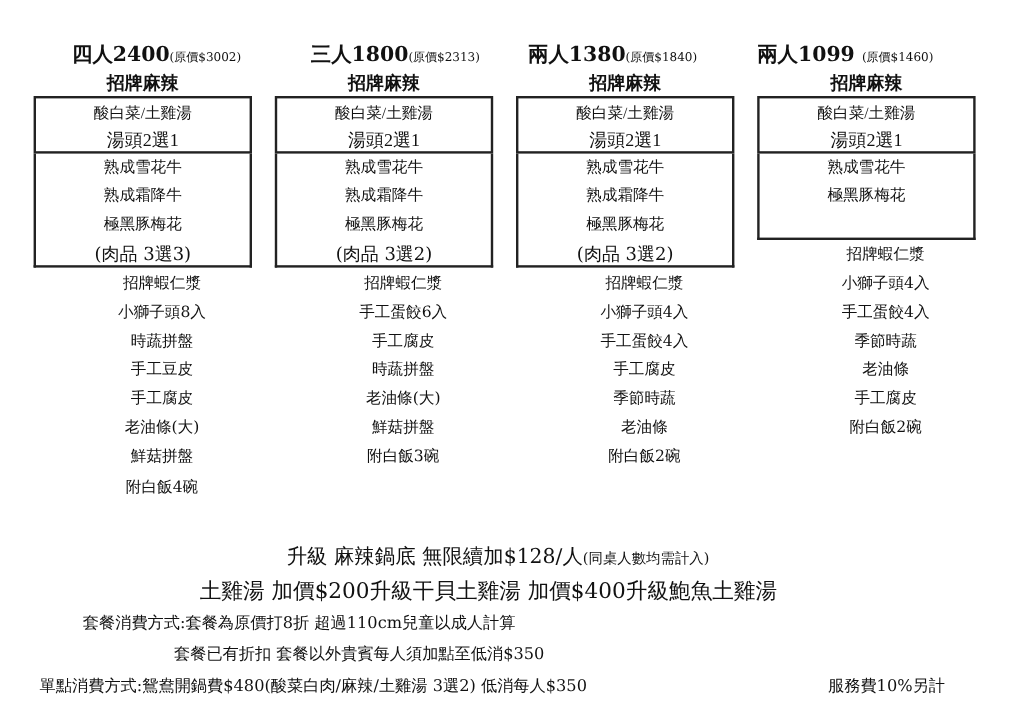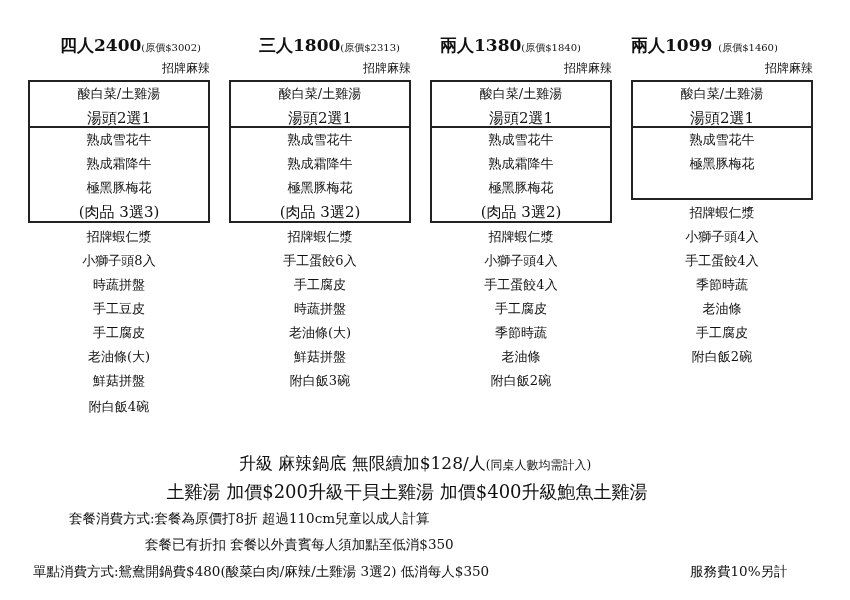--- a/index.html
+++ b/index.html
@@ -1,26 +1,26 @@
 <!DOCTYPE html>
 <html><head>
 <meta charset="utf-8">
 <style>
   html, body { margin:0; padding:0; background:#fff; }
   body { width:850px; height:600px; position:relative; overflow:hidden;
          font-family:"DejaVu Serif", serif; color:#111; }
   .col { position:absolute; top:0; width:182px; text-align:center; }
   .title { position:absolute; top:34px; white-space:nowrap; font-size:17px; font-weight:bold; }
   .title .orig { font-size:10px; font-weight:normal; }
-  .signature { position:absolute; top:60px; width:182px; text-align:right; font-size:12px; }
+  .signature { position:absolute; top:60px; width:182px; text-align:center; font-size:15px;font-weight:bold; }
   .box { position:absolute; left:0; width:178px; border:2px solid #222; }
   .box .line { height:24px; line-height:24px; font-size:13px; text-align:center; }
   .box .line.big { font-size:15px; }
-  .box1 { top:80px; }
-  .list { position:absolute; left:0; width:182px; }
+  .box1 { top:80px;font-family:Liberation Serif, serif; }
+  .list { position:absolute; left:16px; width:182px; }
   .list .line { height:24px; line-height:24px; font-size:13px; text-align:center; }
   .promo { position:absolute; left:0; width:850px; text-align:center; white-space:nowrap; }
   .promo1 { top:452px; font-size:17px; }
   .promo1 .small { font-size:12px; }
   .promo2 { top:480px; font-size:18px; }
   .note { position:absolute; white-space:nowrap; font-size:13.5px; }
 </style>
 </head>
 <body>
 

